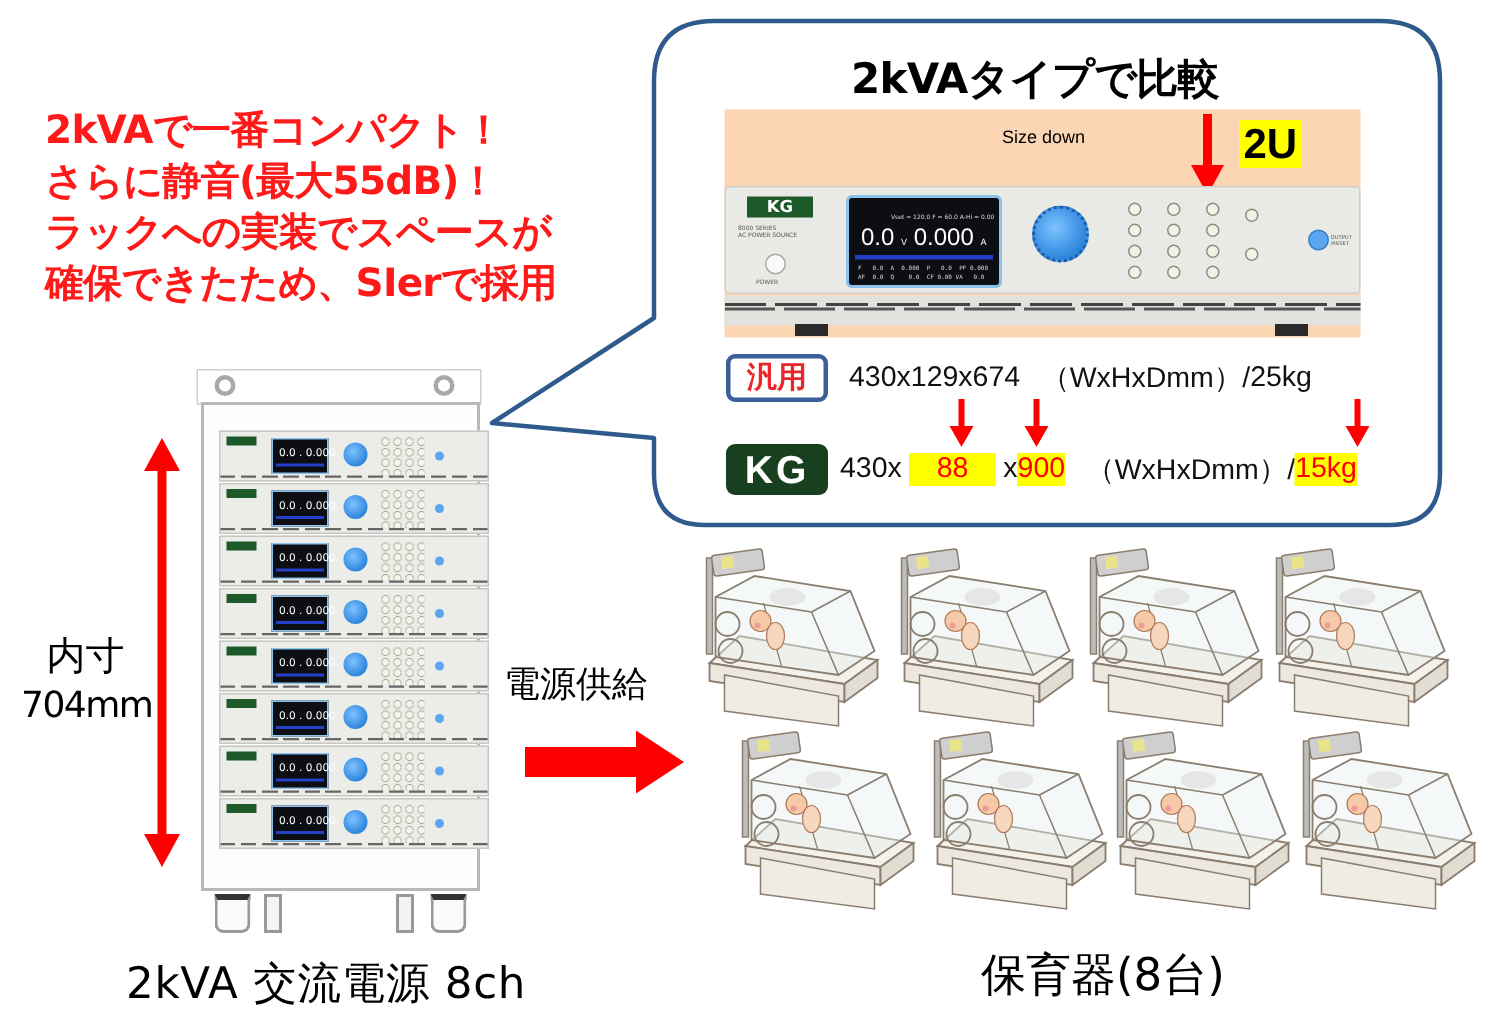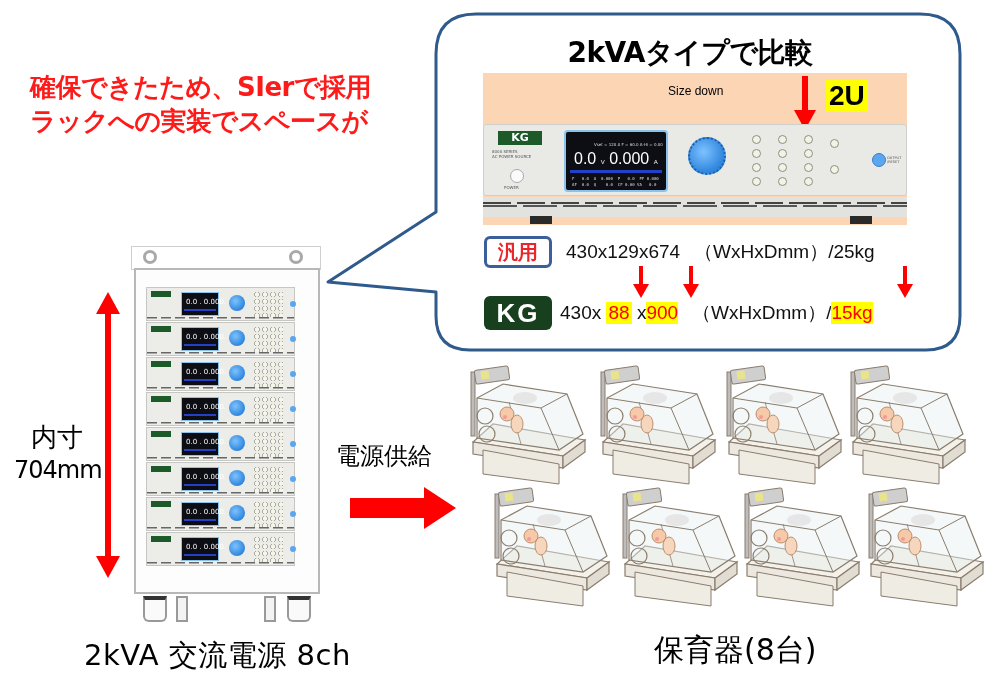--- a/index.html
+++ b/index.html
@@ -53,21 +53,21 @@
   .spec-row { left: 484px; font-size: 19px; font-family: "Liberation Sans", sans-serif; white-space: nowrap; display: flex; align-items: center; }
   .gen-badge { width: 68px; height: 32px; border: 3px solid #3a5f9a; border-radius: 6px; color: #e8262b; font-weight: bold;
                font-size: 20px; text-align: center; line-height: 26px; margin-right: 14px; }
   .kg-badge { width: 68px; height: 34px; background: #18401f; border-radius: 6px; color: #fff; font-weight: bold;
               font-size: 26px; text-align: center; line-height: 34px; margin-right: 8px; letter-spacing: 2px; }
   .hl { background: #ffff00; color: #ff0000; }
   .spec-text { color: #111; }
   .rack-frame { left: 134px; top: 268px; width: 186px; height: 326px; border: 2px solid #b8b8b8; background: #fdfdfd; }
   .rack-top { left: 131px; top: 246px; width: 190px; height: 24px; border: 1px solid #cfcfcf; background: #fff; }
   .eyebolt { top: 250px; width: 14px; height: 14px; border-radius: 50%; border: 3px solid #a9a9a9; background: #fff; }
-  .unit { left: 146px; width: 149px; height: 34px; background: #ecece8; border: 1px solid #c6c6c2; }
+  .unit { left: 146px; width: 180px; height: 34px; background: #ecece8; border: 1px solid #c6c6c2; }
   .u-logo { position: absolute; left: 4px; top: 3px; width: 20px; height: 6px; background: #1d5a2a; }
   .u-lcd { position: absolute; left: 34px; top: 4px; width: 38px; height: 24px; background: #0d0d14; border: 1px solid #8ac2ec; }
   .u-lcd span { position: absolute; left: 4px; top: 5px; font-size: 7px; color: #fff; white-space: nowrap; }
   .u-lcd i { position: absolute; left: 2px; top: 16px; width: 32px; height: 1.5px; background: #2440c8; }
   .u-knob { position: absolute; left: 82px; top: 7px; width: 16px; height: 16px; border-radius: 50%; background: radial-gradient(circle at 40% 38%, #7ec2ff, #2f86dd 70%); }
   .u-keys { position: absolute; left: 106px; top: 3px; width: 30px; height: 26px;
             background-image: radial-gradient(circle, #f6f5ea 2px, #9a9a8c 2.6px, transparent 3px);
             background-size: 8px 7px; }
   .u-out { position: absolute; left: 143px; top: 13px; width: 6px; height: 6px; border-radius: 50%; background: #5ba6f1; }
   .u-vent { position: absolute; left: 0; bottom: 0; width: 100%; height: 4px; background-image: repeating-linear-gradient(90deg, #666 0 10px, transparent 10px 14px); background-size: 100% 1.5px; background-repeat: no-repeat; background-position: 0 1px; }
@@ -83,22 +83,24 @@
 
   .incu-caption { left: 654px; top: 630px; font-size: 30px; white-space: nowrap; }
 
   
   .incubator { width: 140px; height: 122px; }
 </style>
 </head>
 <body>
 
 <div class="abs headline">
+  <div>2kVAで一番コンパクト！</div>
+  <div>さらに静音(最大55dB)！</div>
+  <div>ラックへの実装でスペースが</div>
   <div>確保できたため、SIerで採用</div>
-  <div>ラックへの実装でスペースが</div>
 </div>
 
 <svg class="abs callout-svg" viewBox="0 0 1000 686">
   <path d="M 490 14 L 920 14 Q 960 14 960 54 L 960 316 Q 960 350 926 350 L 470 350 Q 436 350 436 316 L 436 292 L 328 282 L 436 212 L 436 54 Q 436 14 476 14 Z" fill="#ffffff" stroke="#2f5a8c" stroke-width="3" stroke-linejoin="round"></path>
 </svg>
 
 <div class="abs callout-title">2kVAタイプで比較</div>
 
 <div class="abs product-band"></div>
 <div class="abs size-down">Size down</div>
@@ -172,21 +174,21 @@
     <polygon points="1,18 17,18 9,32" fill="#ff0000"></polygon>
 </svg>
 <svg class="abs" style="left:896px;top:266px;width:18px;height:32px;" viewBox="0 0 18 32">
   <rect x="7" y="0" width="4" height="20" fill="#ff0000"></rect>
     <polygon points="1,18 17,18 9,32" fill="#ff0000"></polygon>
 </svg>
 
 <div class="abs spec-row" style="top:296px;">
   <div class="kg-badge">KG</div>
   <span class="spec-text" style="white-space:pre">430x </span>
-  <span class="hl" style="padding:0 2px">88</span>
+  <span class="hl" style="padding:0 18px">88</span>
   <span class="spec-text" style="white-space:pre"> x</span>
   <span class="hl">900</span>
   <span class="spec-text" style="margin-left:14px">（WxHxDmm）/</span>
   <span class="hl">15kg</span>
 </div>
 
 <div class="abs rack-top"></div>
 <div class="abs eyebolt" style="left:143px"></div>
 <div class="abs eyebolt" style="left:289px"></div>
 <div class="abs rack-frame"></div>

